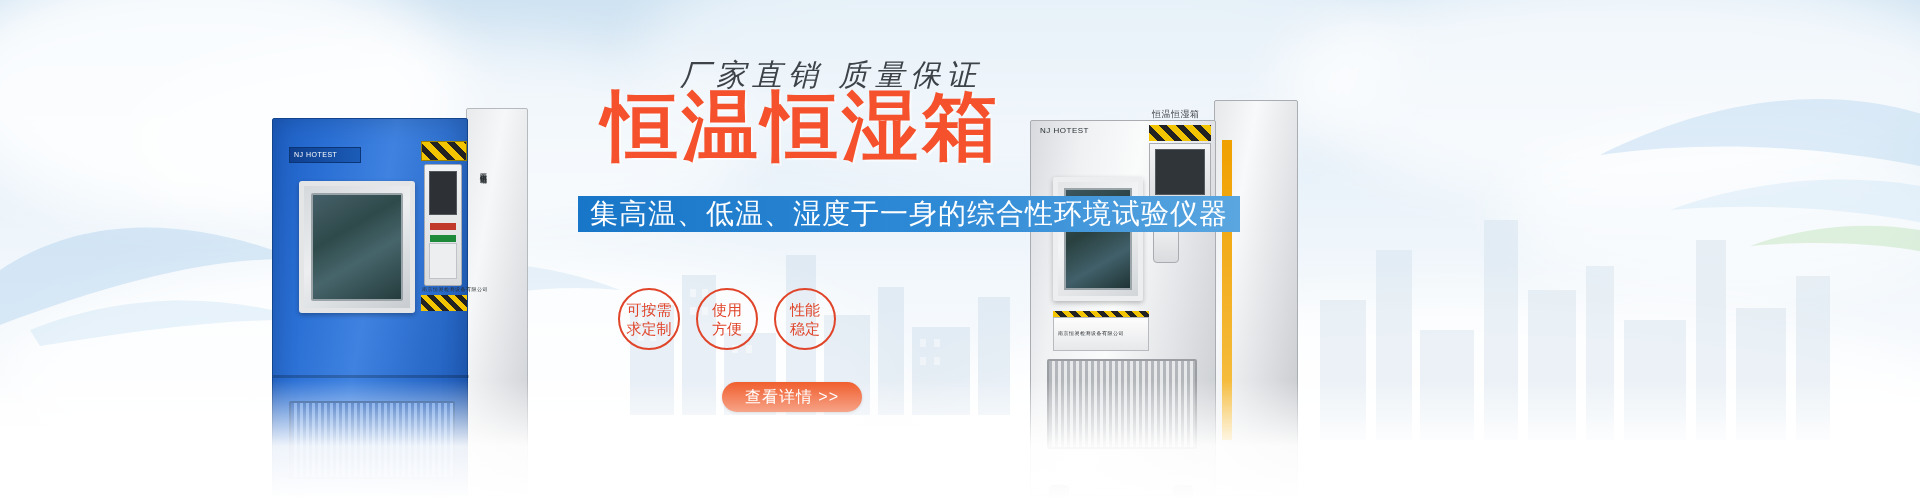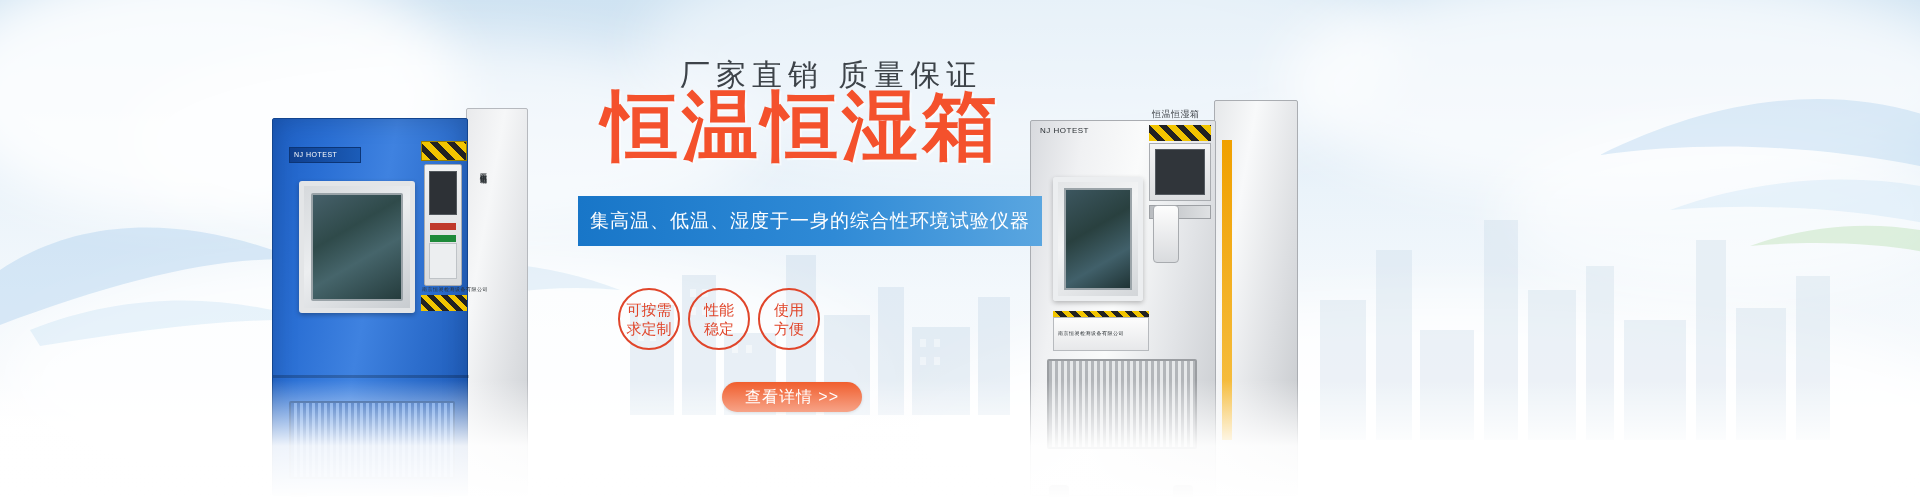--- a/index.html
+++ b/index.html
@@ -231,54 +231,55 @@
   }
 
   #tagline {
     position:absolute;
     left:120px; top:55px;
     font-size:30px;
     color:#3d4349;
     letter-spacing:6px;
     white-space:nowrap;
     font-family:"Liberation Sans","DejaVu Sans",sans-serif;
+    font-style:italic;
   }
 
   #headline {
     position:absolute;
     left:42px; top:88px;
     font-size:76px;
     line-height:76px;
     font-weight:bold;
     color:#f4512c;
     letter-spacing:4px;
     white-space:nowrap;
     text-shadow:2px 2px 0 rgba(255,255,255,.55);
     font-family:"Liberation Sans","DejaVu Sans",sans-serif;
   }
 
   #subtitle {
     position:absolute;
     left:18px; top:196px;
-    height:50px;
+    height:36px;
     padding:0 12px;
     display:flex; align-items:center;
     background:linear-gradient(90deg,#1876c8 0%,#2f8ad6 55%,#5aa6e0 100%);
     color:#ffffff;
-    font-size:19px;
+    font-size:28px;
     letter-spacing:1px;
     white-space:nowrap;
     font-family:Liberation Sans, sans-serif;
   }
 
   #features {
     position:absolute;
     left:58px; top:288px;
     display:flex;
-    gap:8px;
+    gap:16px;
   }
   .feature {
     width:62px; height:62px;
     border:2px solid #e0452a;
     border-radius:50%;
     display:flex; flex-direction:column;
     align-items:center; justify-content:center;
     color:#e0452a;
     font-size:15px;
     line-height:19px;
@@ -441,29 +442,29 @@
     <div id="subtitle">集高温、低温、湿度于一身的综合性环境试验仪器</div>
 
     <div id="features">
 
       <div class="feature">
         <span>可按需</span>
         <span>求定制</span>
       </div>
 
       <div class="feature">
+        <span>使用</span>
+        <span>方便</span>
+      </div>
+
+      <div class="feature">
         <span>性能</span>
         <span>稳定</span>
       </div>
 
-      <div class="feature">
-        <span>使用</span>
-        <span>方便</span>
-      </div>
-
 
     </div>
 
     <div id="cta">查看详情 &gt;&gt;</div>
 
   </div>
 
   <div id="bottom-haze"></div>
   <div id="bottom-line"></div>
 

